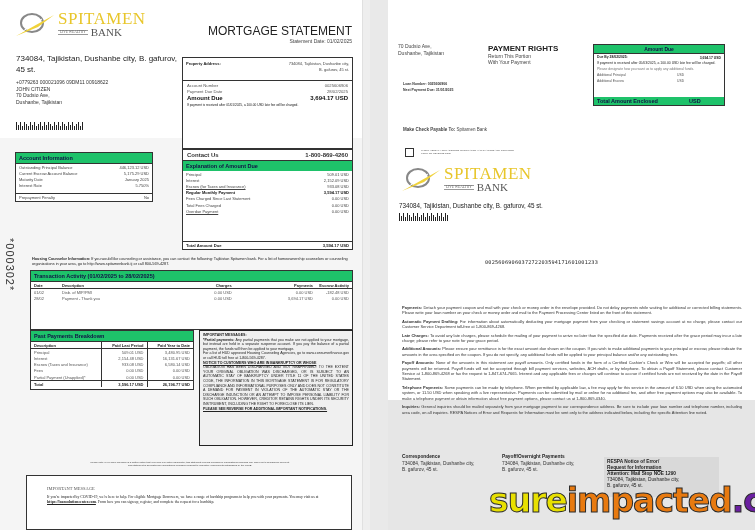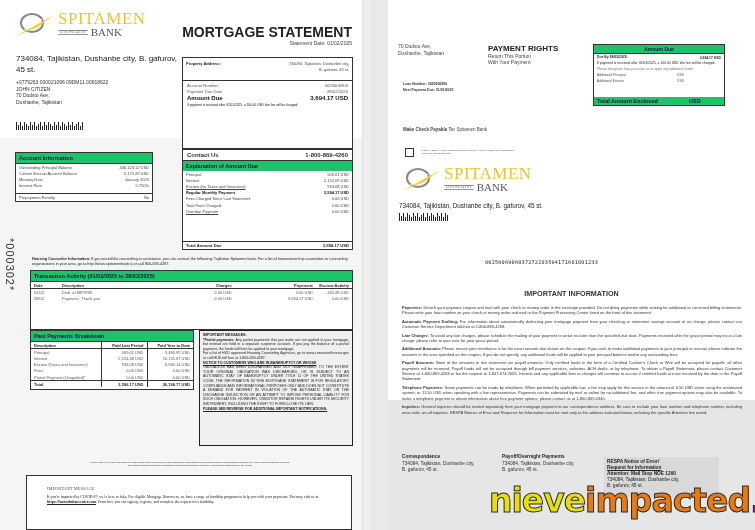--- a/index.html
+++ b/index.html
@@ -51,21 +51,21 @@
     <div class="brand">
       <div class="n1">SPITAMEN</div>
       <div class="n2">
           <span>LIVE WEALTHY</span>
           <b>BANK</b>
         </div>
     </div>
   </div>
 
   <div class="abs" style="right:18px;top:24px;text-align:right;">
-    <div style="font-size:14px;font-weight:bold;">MORTGAGE STATEMENT</div>
+    <div style="font-size:12px;font-weight:normal;">MORTGAGE STATEMENT</div>
     <div style="font-size:5px;color:#444;">Statement Date: 01/02/2025</div>
   </div>
 
   <div class="abs" style="left:16px;top:53px;width:170px;font-size:8px;line-height:11px;">734084, Tajikistan, Dushanbe city, B. gafurov, 45 st.</div>
   <div class="abs" style="left:16px;top:79px;font-size:5px;line-height:6.6px;color:#333;">
     <div>+0779263   000021096   09DM11   00918622</div>
     <div>JOHN  CITIZEN</div>
     <div>70 Dudsio Ave,</div>
     <div>Dushanbe, Tajikistan</div>
   </div>
@@ -398,21 +398,20 @@
       <i style="height:8px"></i>
       <i style="height:5px"></i>
       <i style="height:8px"></i>
       <i style="height:4px"></i>
       <i style="height:8px"></i>
       <i style="height:6px"></i>
   </div>
 
   <div class="abs" style="left:97px;top:259px;font-family:'DejaVu Sans Mono',monospace;font-size:5.2px;letter-spacing:0.2px;color:#222;">0025606906037272203594171601001233</div>
 
-  <div class="abs" style="left:0;top:289px;width:367px;text-align:center;font-size:7.2px;font-weight:bold;color:#333;">IMPORTANT INFORMATION</div>
   <div class="abs" style="left:14px;top:305px;width:340px;color:#333;" id="info-paras">
       <div class="para"><b>Payments: </b><span>Detach your payment coupon and mail with your check or money order in the envelope provided. Do not delay payments while waiting for additional or corrected billing statements. Please write your loan number on your check or money order and mail to the Payment Processing Center listed on the front of this statement.</span></div>
       <div class="para"><b>Automatic Payment Drafting: </b><span>For information about automatically deducting your mortgage payment from your checking or statement savings account at no charge, please contact our Customer Service Department toll-free at 1-800-869-4268.</span></div>
       <div class="para"><b>Late Charges: </b><span>To avoid any late charges, please schedule the mailing of your payment to arrive no later than the specified due date. Payments received after the grace period may incur a late charge; please refer to your note for your grace period.</span></div>
       <div class="para"><b>Additional Amounts: </b><span>Please ensure your remittance is for the exact amount due shown on the coupon. If you wish to make additional payments to your principal or escrow, please indicate the amounts in the area specified on the coupon. If you do not specify, any additional funds will be applied to your principal balance and/or any outstanding fees.</span></div>
       <div class="para"><b>Payoff Amounts: </b><span>None of the amounts in this statement are payoff amounts. Only certified funds in the form of a Certified Cashier's Check or Wire will be accepted for payoffs; all other payments will be returned.  Payoff funds will not be accepted through bill payment services, websites, ACH drafts, or by telephone. To obtain a Payoff Statement, please contact Customer Service at 1-800-869-4268 or fax the request to 1-847-674-7665. Interest and any applicable fees or charges will continue to accrue if certified funds are not received by the date in the Payoff Statement.</span></div>
       <div class="para"><b>Telephone Payments: </b><span>Some payments can be made by telephone. When permitted by applicable law, a fee may apply for this service in the amount of 6.50 USD when using the automated system, or  11.50 USD when speaking with a live representative. Payments can be submitted by mail or online for no additional fee, and other free payment options may also be available. To make a telephone payment or obtain information about free payment options, please contact us at 1-800-869-0340.</span></div>
       <div class="para"><b>Inquiries: </b><span>General inquiries should be mailed separately from your mortgage payment to our correspondence address. Be sure to include your loan number and telephone number, including area code, on all inquiries. RESPA Notices of Error and Requests for Information must be sent only to the address indicated below, including the specific Attention line noted.</span></div>
     </div>
 
@@ -428,15 +427,15 @@
   </div>
   <div class="abs" style="left:216px;top:457px;width:115px;height:40px;background:#d9d9d9;padding:2px 3px;font-size:4.8px;line-height:6px;color:#222;">
     <div class="bold">RESPA Notice of Error/</div>
     <div class="bold u">Request for Information</div>
     <div class="bold">Attention: Mail Stop NOE 1290</div>
     <div>734084, Tajikistan, Dushanbe city,</div>
     <div>B. gafurov, 45 st.</div>
   </div>
 
   <div class="abs watermark" style="left:101px;top:481px;">
-    <span id="wm1" style="color: rgb(232, 224, 0);">nieve</span><span id="wm2" style="color: rgb(232, 122, 16);">impacted</span><span id="wm3" style="color: rgb(106, 31, 160);">.com</span>
+    <span id="wm1" style="color: rgb(232, 224, 0);">sure</span><span id="wm2" style="color: rgb(232, 122, 16);">impacted</span><span id="wm3" style="color: rgb(106, 31, 160);">.com</span>
   </div>
 </div>
 
 </body></html>

